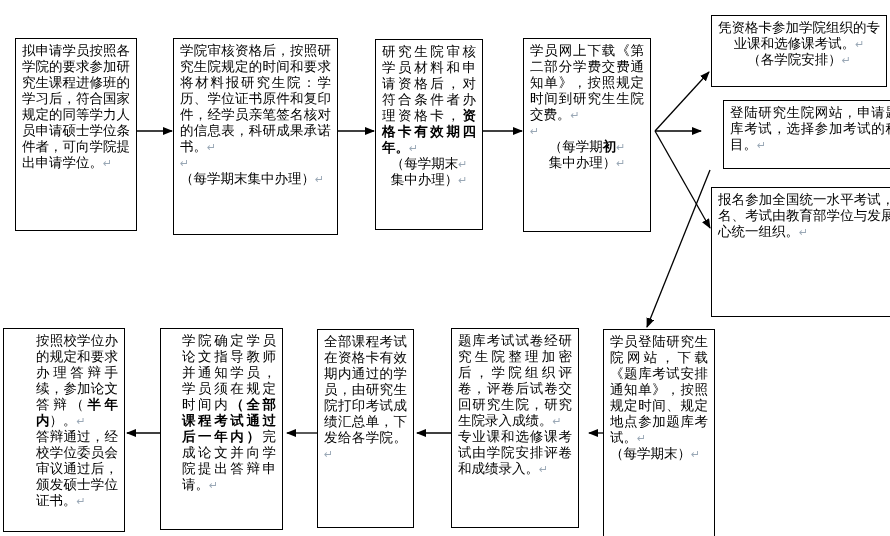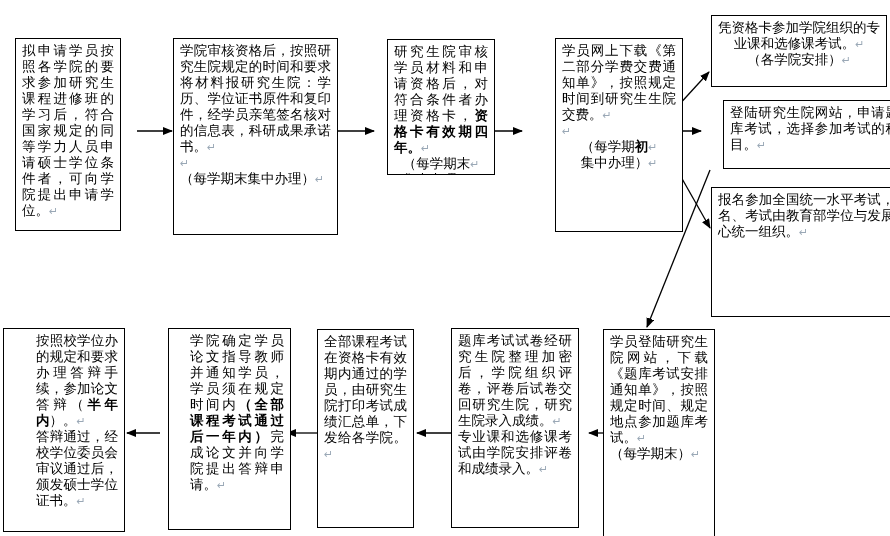--- a/index.html
+++ b/index.html
@@ -55,34 +55,34 @@
       <line x1="655" y1="131" x2="709" y2="72" stroke="#000000" stroke-width="1.3" marker-end="url(#ah)"></line>
       <line x1="655" y1="131" x2="701" y2="131" stroke="#000000" stroke-width="1.3" marker-end="url(#ah)"></line>
       <line x1="655" y1="131" x2="710" y2="228" stroke="#000000" stroke-width="1.3" marker-end="url(#ah)"></line>
       <line x1="710" y1="170" x2="647" y2="327" stroke="#000000" stroke-width="1.3" marker-end="url(#ah)"></line>
       <line x1="603" y1="433" x2="589" y2="433" stroke="#000000" stroke-width="1.3" marker-end="url(#ah)"></line>
       <line x1="451" y1="433" x2="417" y2="433" stroke="#000000" stroke-width="1.3" marker-end="url(#ah)"></line>
       <line x1="317" y1="433" x2="287" y2="433" stroke="#000000" stroke-width="1.3" marker-end="url(#ah)"></line>
       <line x1="160" y1="433" x2="127" y2="433" stroke="#000000" stroke-width="1.3" marker-end="url(#ah)"></line>
     </svg>
   <div id="boxes-layer">
-      <div class="fbox" style="left: 15px; top: 38px; width: 106px; height: 193px;">
+      <div class="fbox" style="left: 15px; top: 38px; width: 122px; height: 193px;">
         <p><span>拟申请学员按照各学院的要求参加研究生课程进修班的学习后，符合国家规定的同等学力人员申请硕士学位条件者，可向学院提出申请学位。</span><span class="mark">↵</span></p>
       </div>
       <div class="fbox" style="left: 173px; top: 38px; width: 165px; height: 197px;">
         <p><span>学院审核资格后，按照研究生院规定的时间和要求将材料报研究生院：学历、学位证书原件和复印件，经学员亲笔签名核对的信息表，科研成果承诺书。</span><span class="mark">↵</span></p>
         <p><span class="mark">↵</span></p>
         <p><span>（每学期末集中办理）</span><span class="mark">↵</span></p>
       </div>
-      <div class="fbox" style="left: 375px; top: 39px; width: 108px; height: 136px; margin-left: 12px;">
+      <div class="fbox" style="left: 375px; top: 39px; width: 108px; height: 191px;">
         <p><span>研究生院审核学员材料和申请资格后，对符合条件者办理资格卡，</span><span class="b">资格卡有效期四年。</span><span class="mark">↵</span></p>
         <p class="center"><span>（每学期末</span><span class="mark">↵</span></p>
         <p class="center"><span>集中办理）</span><span class="mark">↵</span></p>
       </div>
-      <div class="fbox" style="left: 523px; top: 38px; width: 128px; height: 194px; margin-left: 32px;">
+      <div class="fbox" style="left: 523px; top: 38px; width: 128px; height: 194px;">
         <p><span>学员网上下载《第二部分学费交费通知单》，按照规定时间到研究生生院交费。</span><span class="mark">↵</span></p>
         <p><span class="mark">↵</span></p>
         <p class="center"><span>（每学期</span><span class="b">初</span><span class="mark">↵</span></p>
         <p class="center"><span>集中办理）</span><span class="mark">↵</span></p>
       </div>
       <div class="fbox" style="left: 711px; top: 15px; width: 176px; height: 72px;">
         <p class="center"><span>凭资格卡参加学院组织的专业课和选修课考试。</span><span class="mark">↵</span></p>
         <p class="center"><span>（各学院安排）</span><span class="mark">↵</span></p>
       </div>
       <div class="fbox" style="left: 703px; top: 100px; width: 183px; height: 69px; margin-left: 20px;">
@@ -95,21 +95,21 @@
         <p><span>学员登陆研究生院网站，下载《题库考试安排通知单》，按照规定时间、规定地点参加题库考试。</span><span class="mark">↵</span></p>
         <p><span>（每学期末）</span><span class="mark">↵</span></p>
       </div>
       <div class="fbox" style="left: 451px; top: 328px; width: 128px; height: 200px;">
         <p><span>题库考试试卷经研究生院整理加密后，学院组织评卷，评卷后试卷交回研究生院，研究生院录入成绩。</span><span class="mark">↵</span></p>
         <p><span>专业课和选修课考试由学院安排评卷和成绩录入。</span><span class="mark">↵</span></p>
       </div>
       <div class="fbox" style="left: 317px; top: 329px; width: 97px; height: 199px;">
         <p><span>全部课程考试在资格卡有效期内通过的学员，由研究生院打印考试成绩汇总单，下发给各学院。</span><span class="mark">↵</span></p>
       </div>
-      <div class="fbox" style="left: 168px; top: 328px; width: 123px; height: 202px; padding-left: 21px;">
+      <div class="fbox" style="left: 160px; top: 328px; width: 123px; height: 202px; padding-left: 21px;">
         <p><span>学院确定学员论文指导教师并通知学员，学员须在规定时间内</span><span class="b">（全部课程考试通过后一年内）</span><span>完成论文并向学院提出答辩申请。</span><span class="mark">↵</span></p>
       </div>
       <div class="fbox" style="left: 3px; top: 328px; width: 122px; height: 204px; padding-left: 32px;">
         <p><span>按照校学位办的规定和要求办理答辩手续，参加论文答辩（</span><span class="b">半年内</span><span>）。</span><span class="mark">↵</span></p>
         <p><span>答辩通过，经校学位委员会审议通过后，颁发硕士学位证书。</span><span class="mark">↵</span></p>
       </div>
     </div>
 </div>
 
 </body></html>

